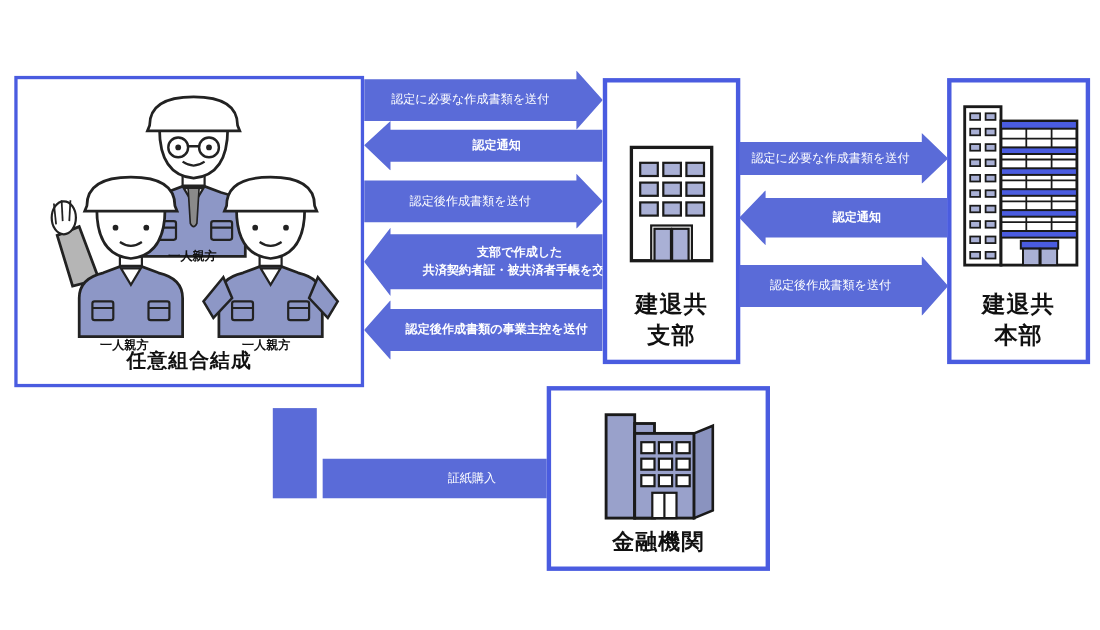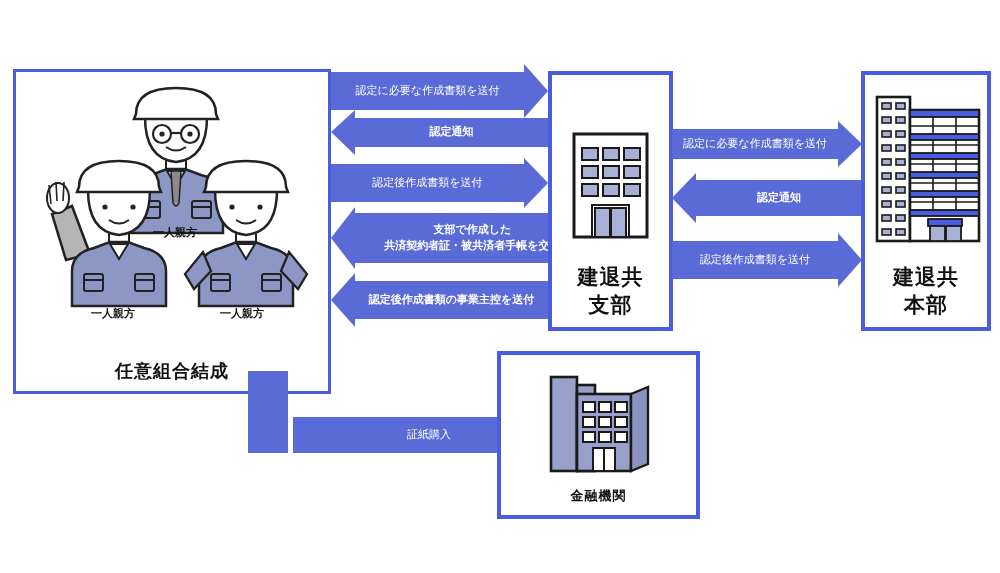--- a/index.html
+++ b/index.html
@@ -1,30 +1,30 @@
 <!DOCTYPE html>
 <html><head>
 <meta charset="utf-8">
 <style>
   html,body{margin:0;padding:0;background:#ffffff;}
   .canvas{
     position:relative;width:1000px;height:573px;background:#ffffff;overflow:hidden;
     font-family:"DejaVu Sans","Liberation Sans",sans-serif;color:#1a1a1a;
   }
   .box{position:absolute;background:#ffffff;box-sizing:border-box;}
-  .left-box{left:13px;top:69px;width:318px;height:325px;border:3px solid #4a5ce0;}
+  .left-box{left:13px;top:69px;width:318px;height:283px;border:3px solid #4a5ce0;}
   .branch-box{left:548px;top:71px;width:125px;height:260px;border:4px solid #4a5ce0;}
   .hq-box{left:861px;top:71px;width:130px;height:260px;border:4px solid #4a5ce0;}
   .bank-box{left:497px;top:351px;width:203px;height:168px;border:4px solid #4a5ce0;}
 
   .box-title{position:absolute;left:0;right:0;text-align:center;font-weight:bold;
     white-space:pre-line;line-height:1.3;color:#111;}
   .left-title{bottom:9px;font-size:18px;letter-spacing:1px;}
   .branch-title,.hq-title{bottom:8px;font-size:21px;letter-spacing:1px;}
-  .bank-title{bottom:10px;font-size:13px;letter-spacing:1px;}
+  .bank-title{bottom:10px;font-size:20px;letter-spacing:1px;}
 
   .worker-label{position:absolute;width:100px;text-align:center;font-size:11px;font-weight:bold;color:#111;}
   .wl-center{left:109px;top:153px;}
   .wl-left{left:47px;top:234px;}
   .wl-right{left:176px;top:234px;}
 
   .arrow{position:absolute;background:#5a6bd8;display:flex;align-items:center;justify-content:center;
     color:#ffffff;font-size:11px;line-height:1.5;text-align:center;white-space:pre-line;box-sizing:border-box;}
   .arrow.r{padding-right:24px;}
   .arrow.l{padding-left:24px;font-weight:bold;}

